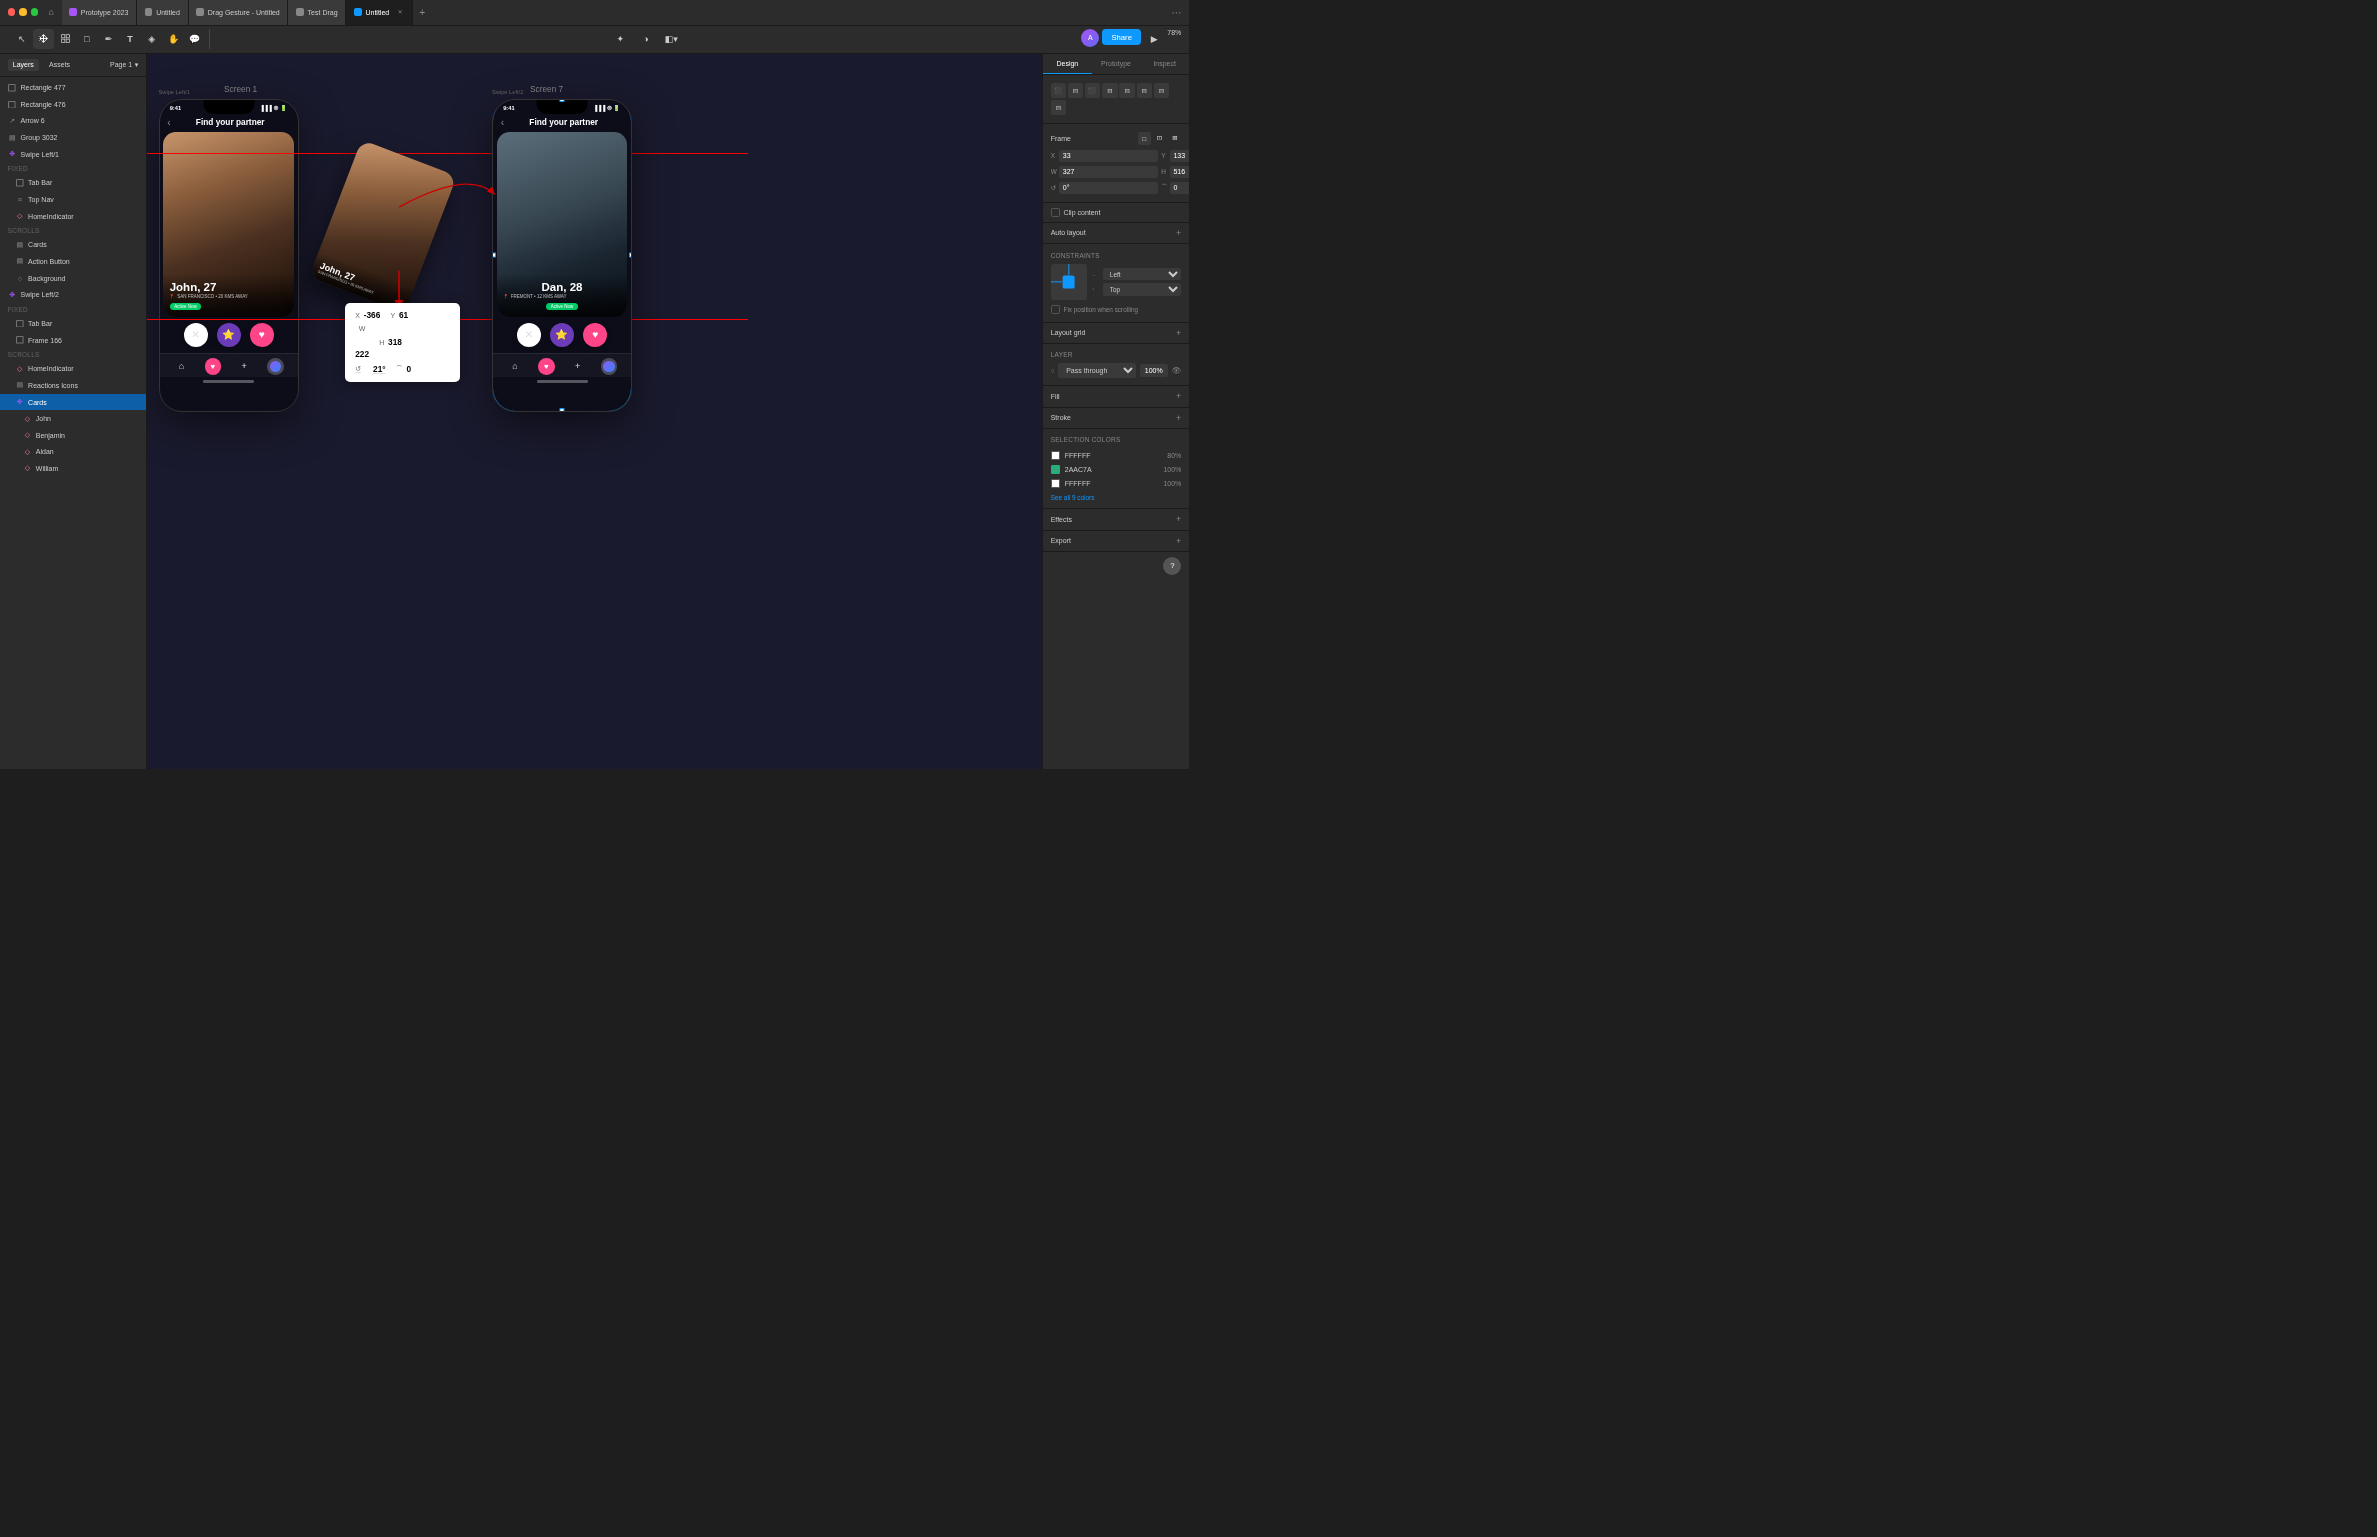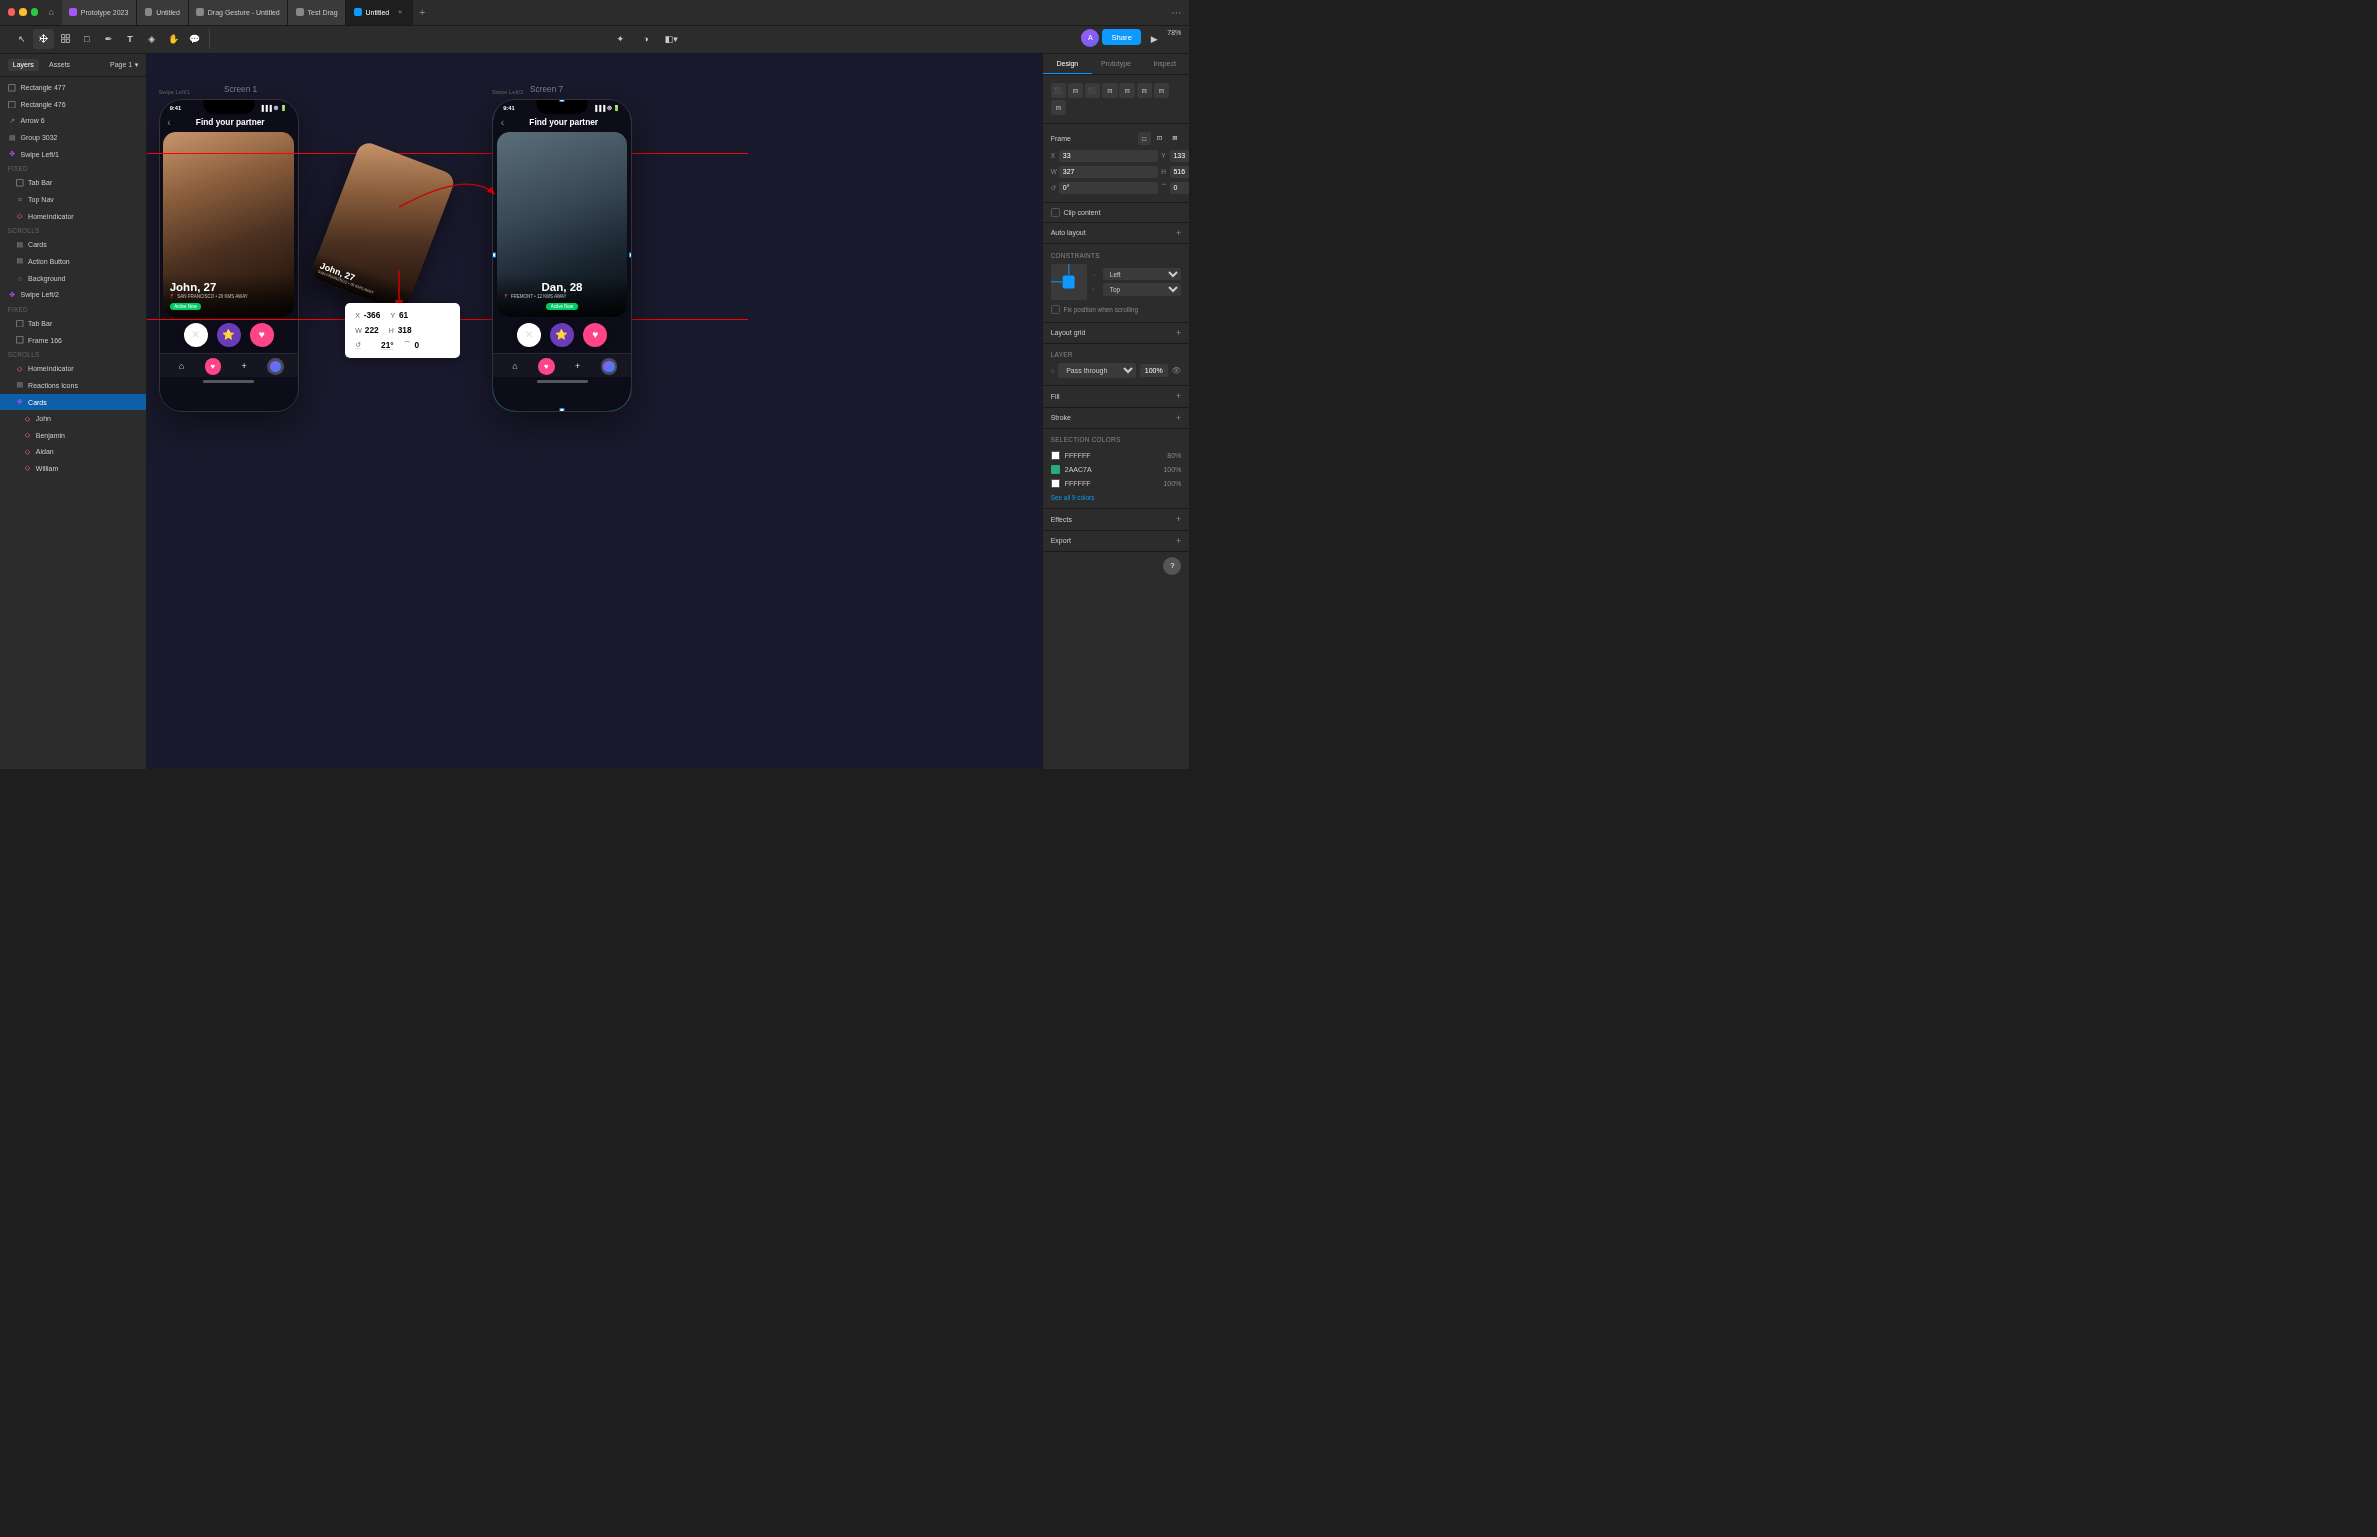--- a/index.html
+++ b/index.html
@@ -479,31 +479,31 @@
           <div style="display:flex;align-items:center;gap:3.8px;">
             <span style="font-size:7px;color:#666;font-weight:500;">X</span>
             <span style="font-size:8.3px;color:#000;font-weight:600;">-366</span>
           </div>
           <div style="display:flex;align-items:center;gap:3.8px;">
             <span style="font-size:7px;color:#666;font-weight:500;">Y</span>
             <span style="font-size:8.3px;color:#000;font-weight:600;">61</span>
           </div>
         </div>
         <div style="display:flex;align-items:center;gap:10.2px;margin-bottom:5.1px;">
-          <div style="display:flex;align-items:center;gap:3px;">
+          <div style="display:flex;align-items:center;gap:17px;flex-direction:column;">
             <span style="font-size:7px;color:#666;font-weight:500;">W</span>
             <span style="font-size:8.3px;color:#000;font-weight:600;">222</span>
           </div>
           <div style="display:flex;align-items:center;gap:3.8px;">
             <span style="font-size:7px;color:#666;font-weight:500;">H</span>
             <span style="font-size:8.3px;color:#000;font-weight:600;">318</span>
           </div>
         </div>
         <div style="display:flex;align-items:center;gap:10.2px;">
-          <div style="display:flex;align-items:center;gap:20px;text-decoration:underline;">
+          <div style="display:flex;align-items:center;gap:12px;text-decoration:underline;">
             <span style="font-size:7px;color:#666;">↺</span>
             <span style="font-size:8.3px;color:#000;font-weight:600;">21°</span>
           </div>
           <div style="display:flex;align-items:center;gap:3.8px;">
             <span style="font-size:7px;color:#666;">⌒</span>
             <span style="font-size:8.3px;color:#000;font-weight:600;">0</span>
           </div>
         </div>
       </div>
 

